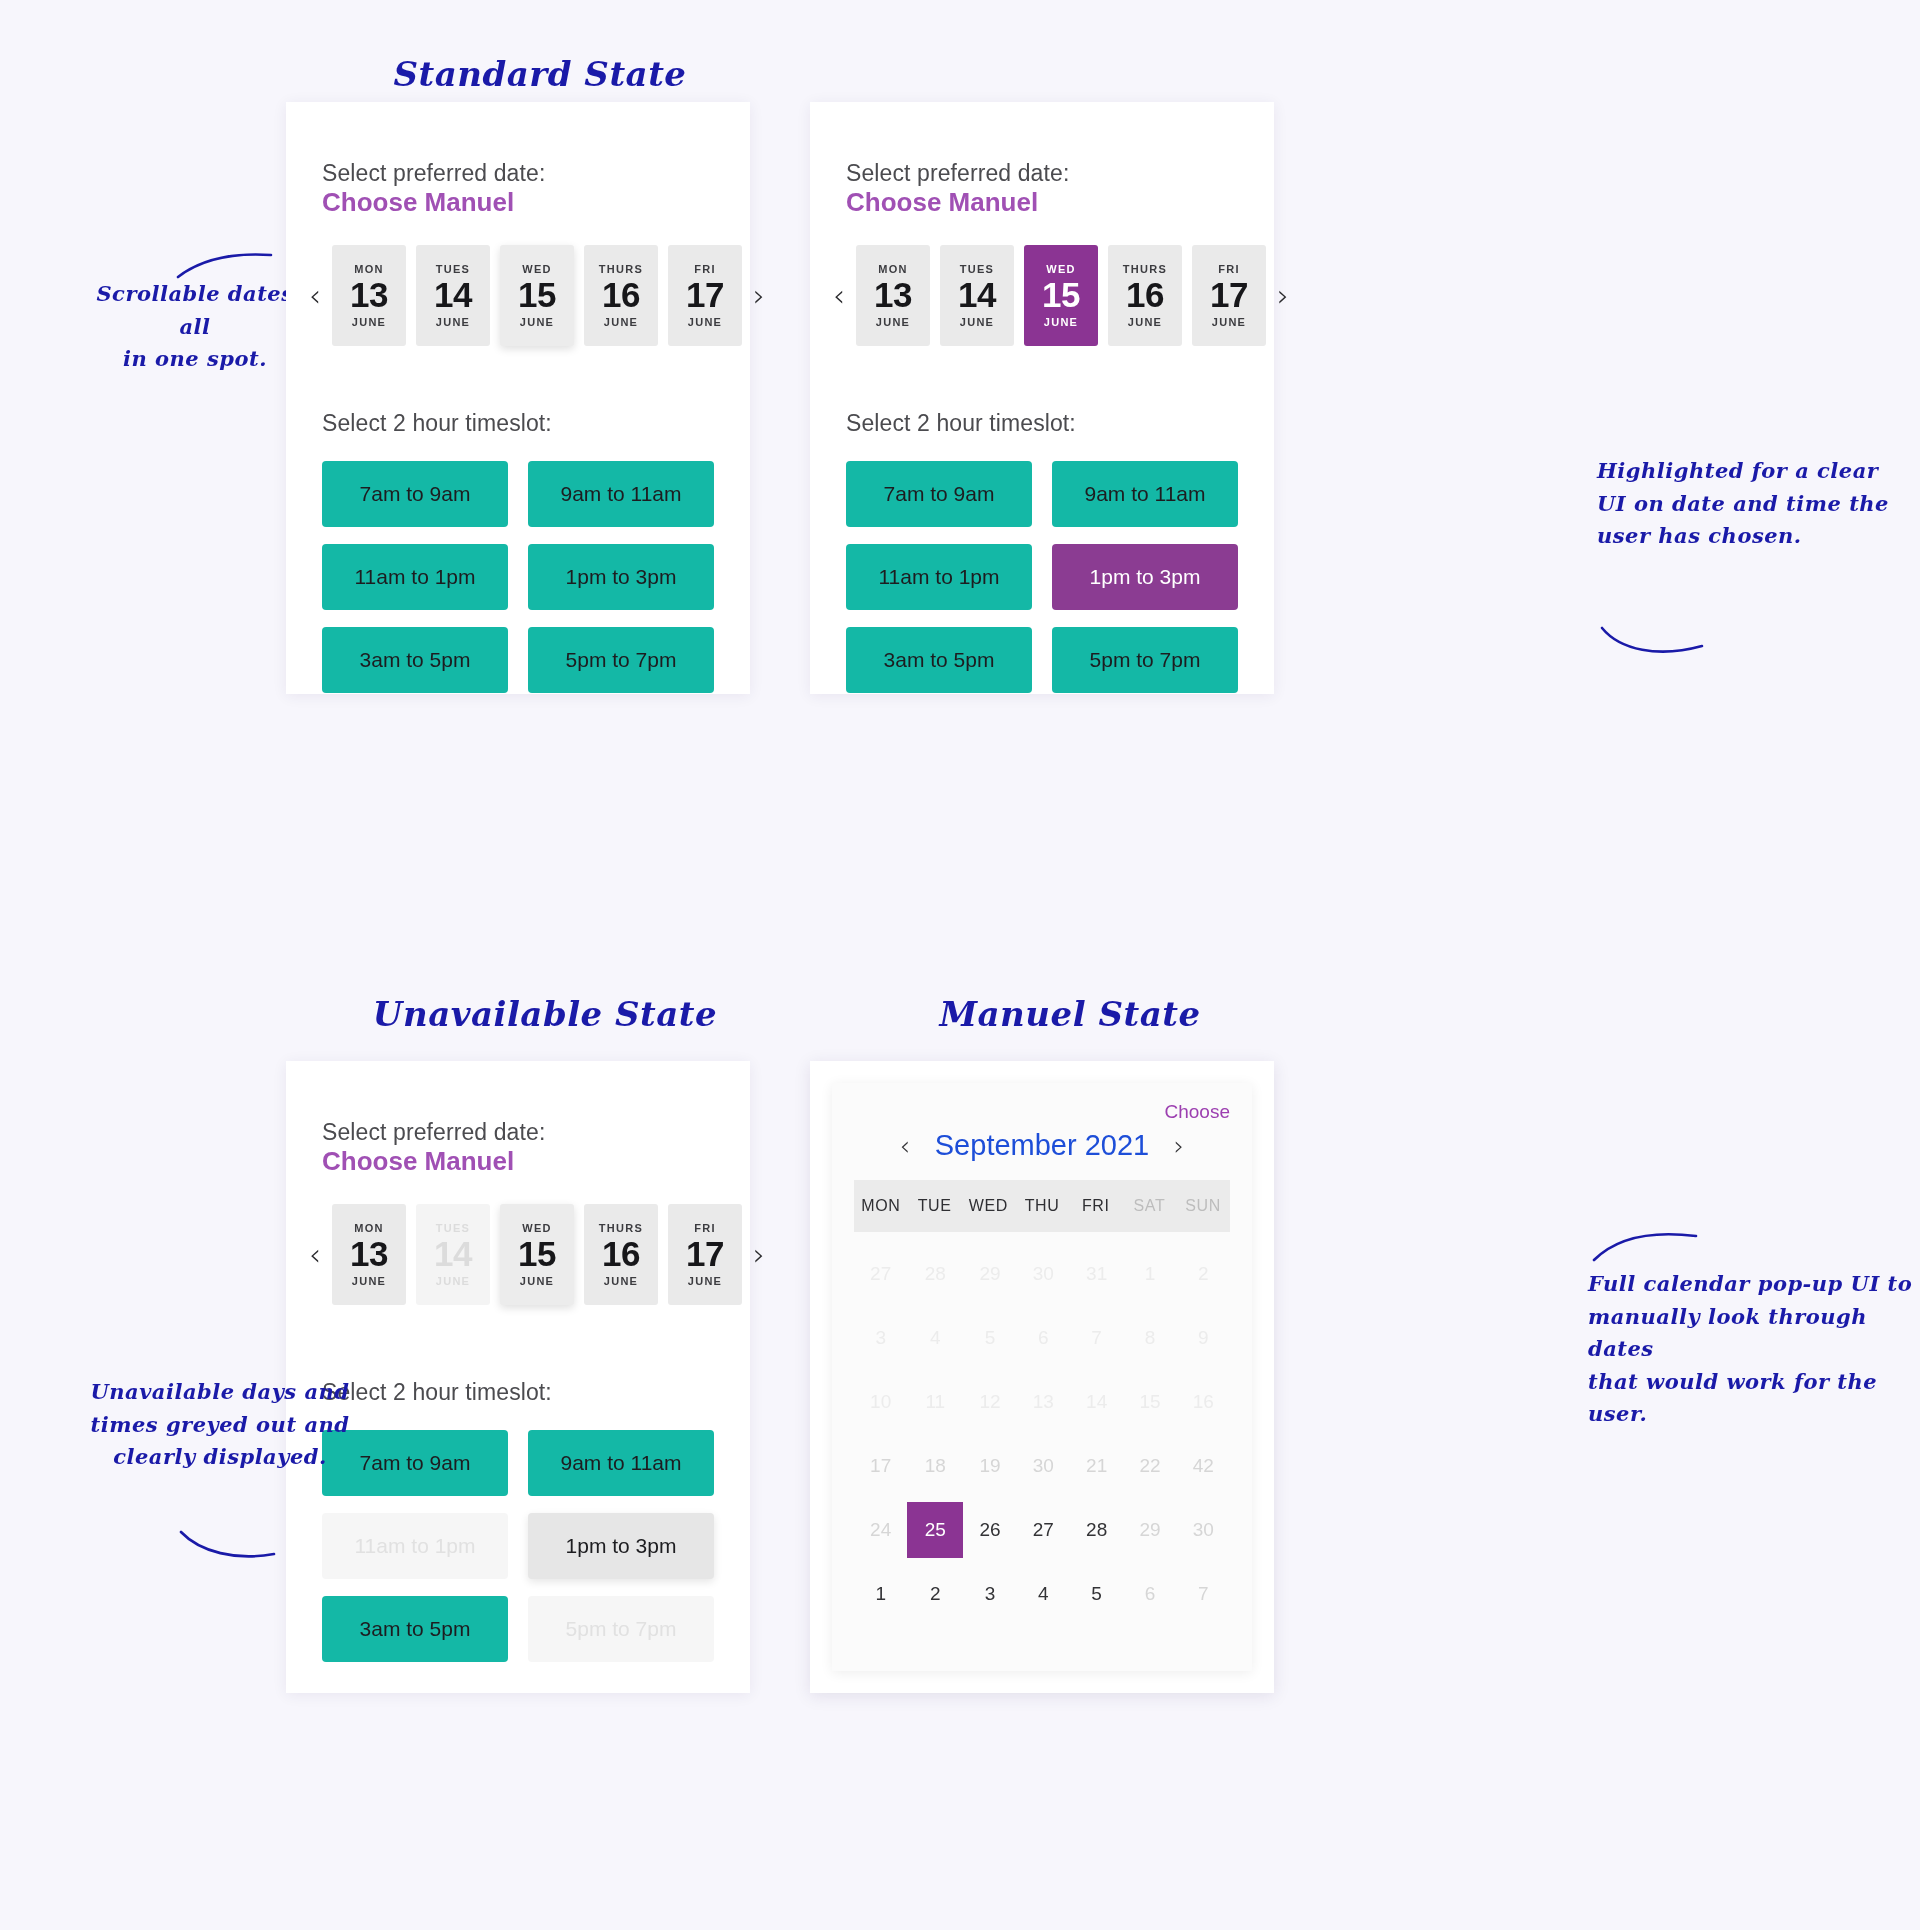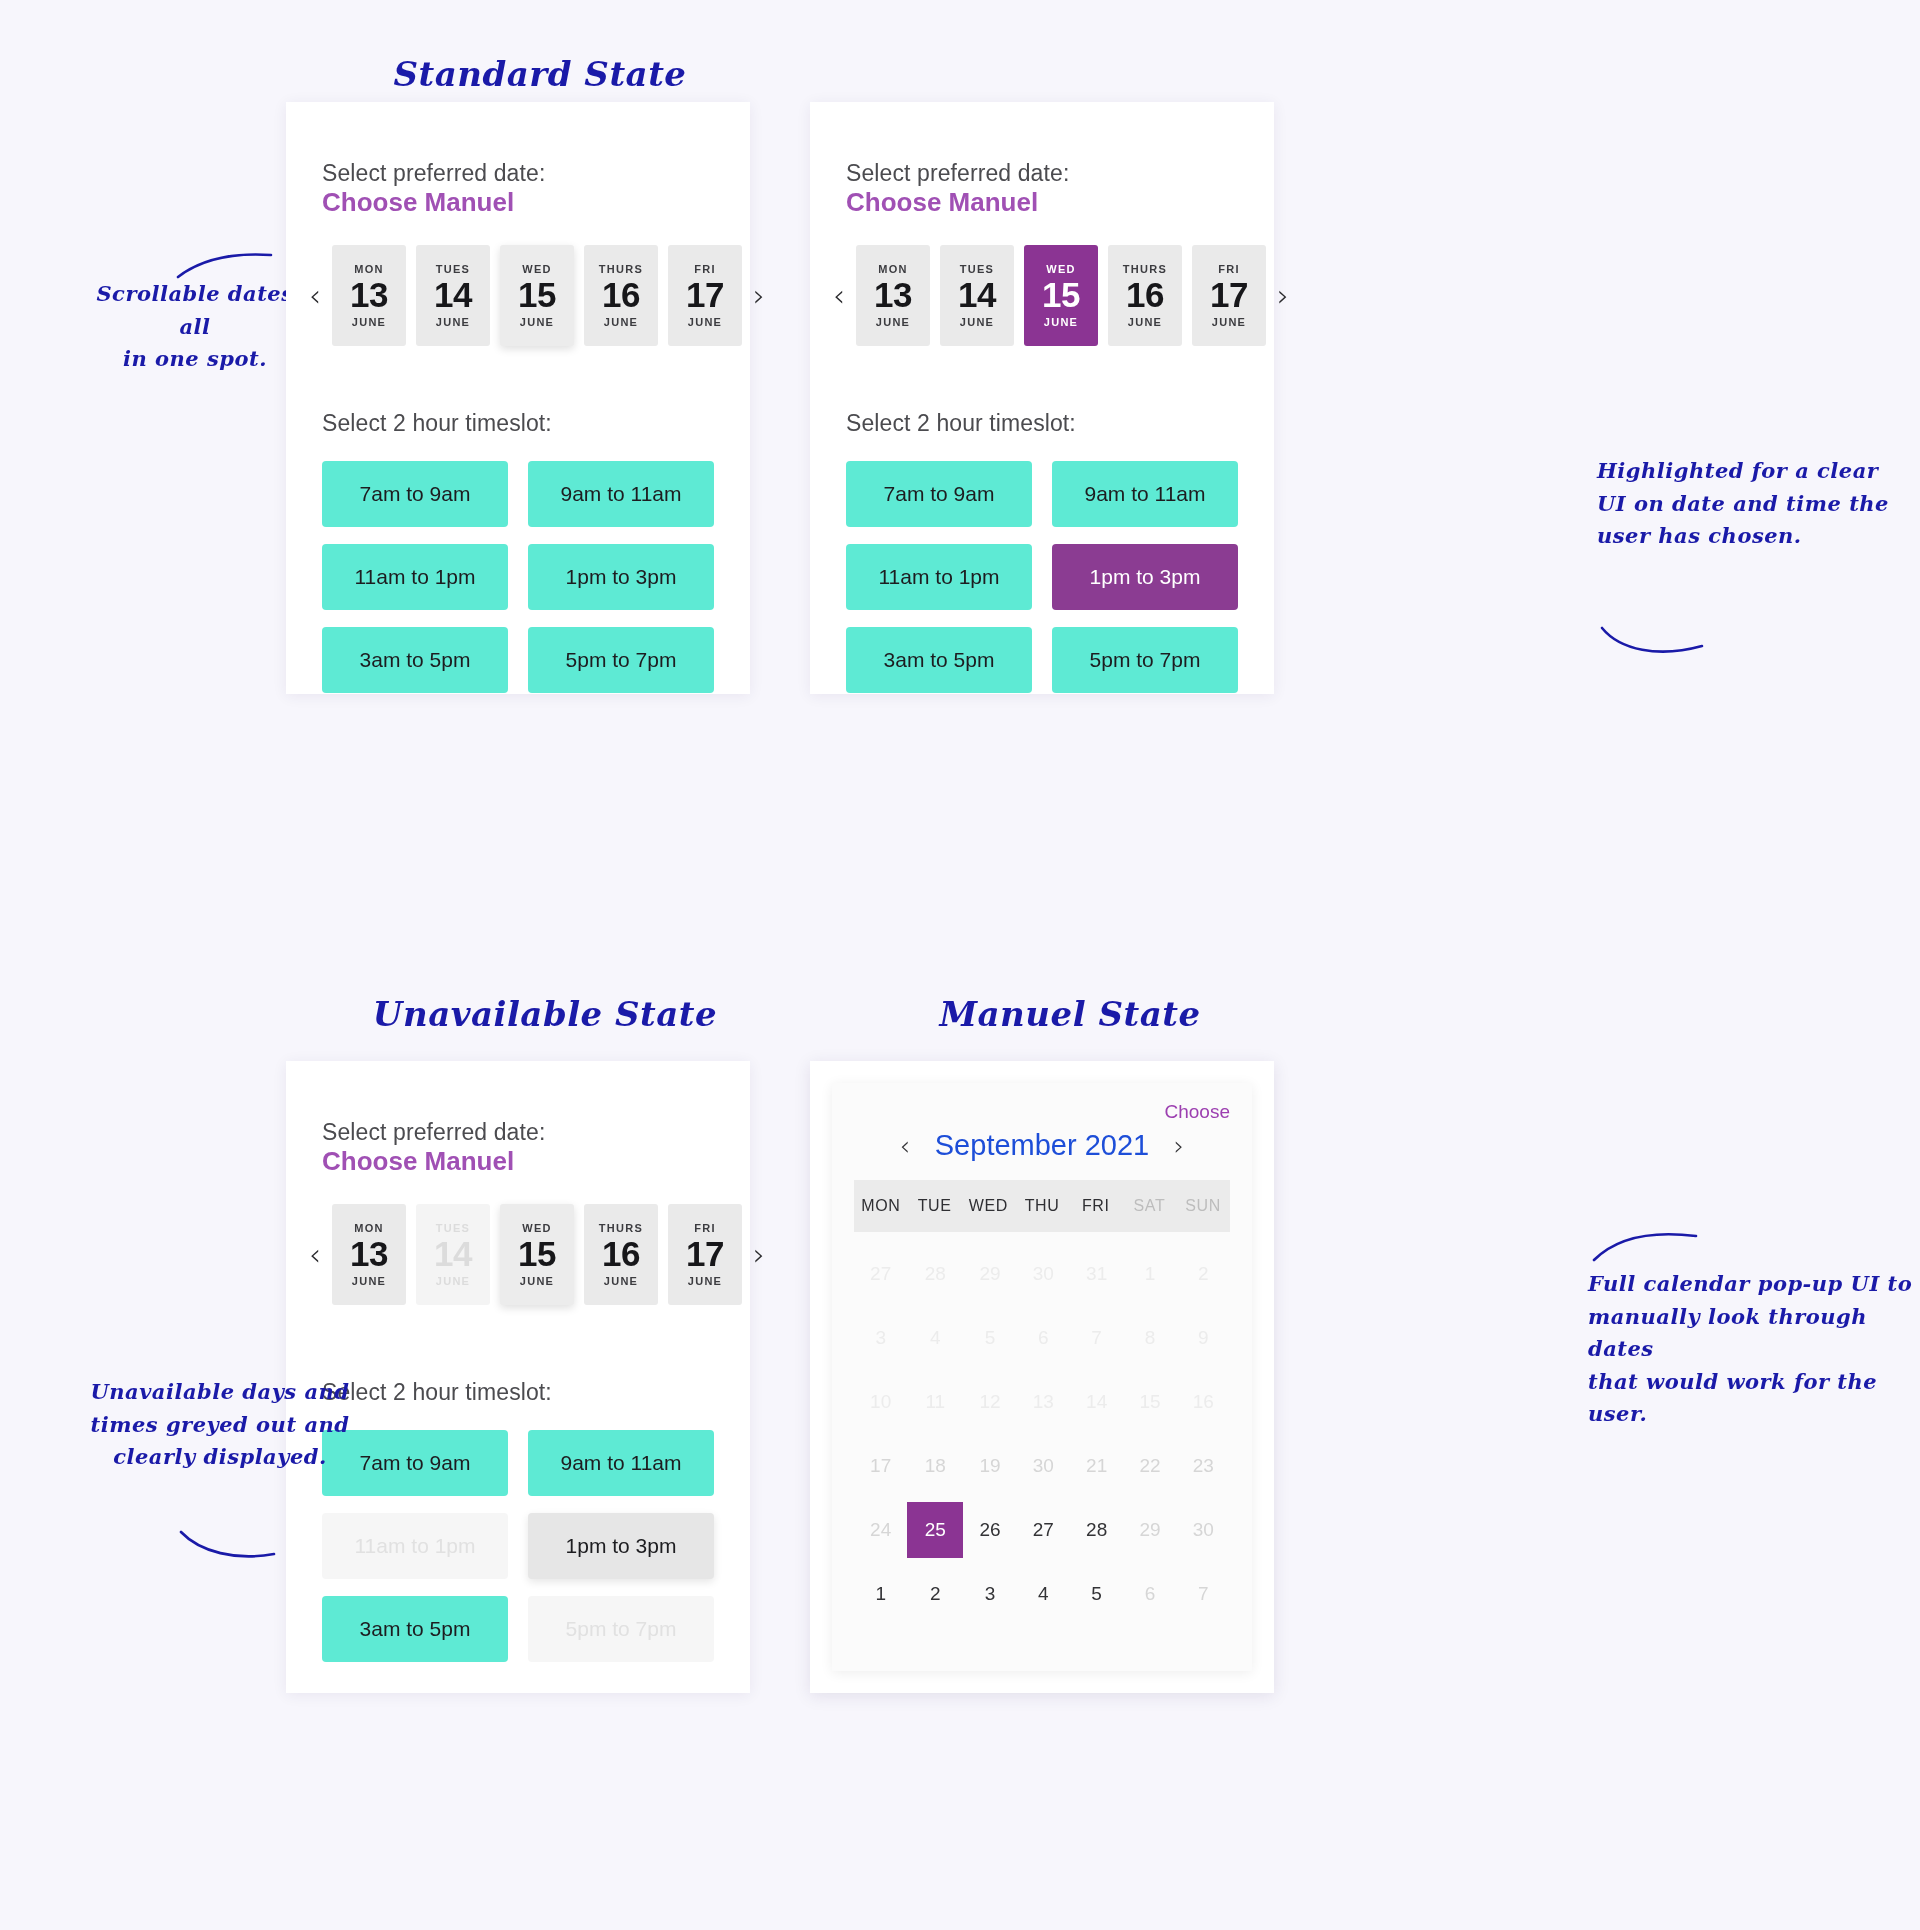--- a/index.html
+++ b/index.html
@@ -120,21 +120,21 @@
   .daycard.disabled .mon { color: #dcdcdc; }
 
   
   .slots {
     display: grid;
     grid-template-columns: 1fr 1fr;
     gap: 17px 20px;
   }
   .slot {
     height: 66px;
-    background: #5eead4;
+    background: #14b8a6;
     border-radius: 4px;
     display: flex;
     align-items: center;
     justify-content: center;
     font-size: 21px;
     color: #1d1d20;
     cursor: pointer;
   }
   .slot.selected { background: #8b3c92; color: #ffffff; }
   .slot.raised { background: #e6e6e6; box-shadow: 0 3px 9px rgba(0,0,0,.10); }
@@ -440,21 +440,21 @@
         <div class="cal-cell muted">14</div>
         <div class="cal-cell muted">15</div>
         <div class="cal-cell muted">16</div>
 
         <div class="cal-cell dim">17</div>
         <div class="cal-cell dim">18</div>
         <div class="cal-cell dim">19</div>
         <div class="cal-cell dim">30</div>
         <div class="cal-cell dim">21</div>
         <div class="cal-cell dim">22</div>
-        <div class="cal-cell dim">23</div>
+        <div class="cal-cell dim">42</div>
 
         <div class="cal-cell dim">24</div>
         <div class="cal-cell">
           <span class="sel">25</span>
         </div>
         <div class="cal-cell">26</div>
         <div class="cal-cell">27</div>
         <div class="cal-cell">28</div>
         <div class="cal-cell dim">29</div>
         <div class="cal-cell dim">30</div>

